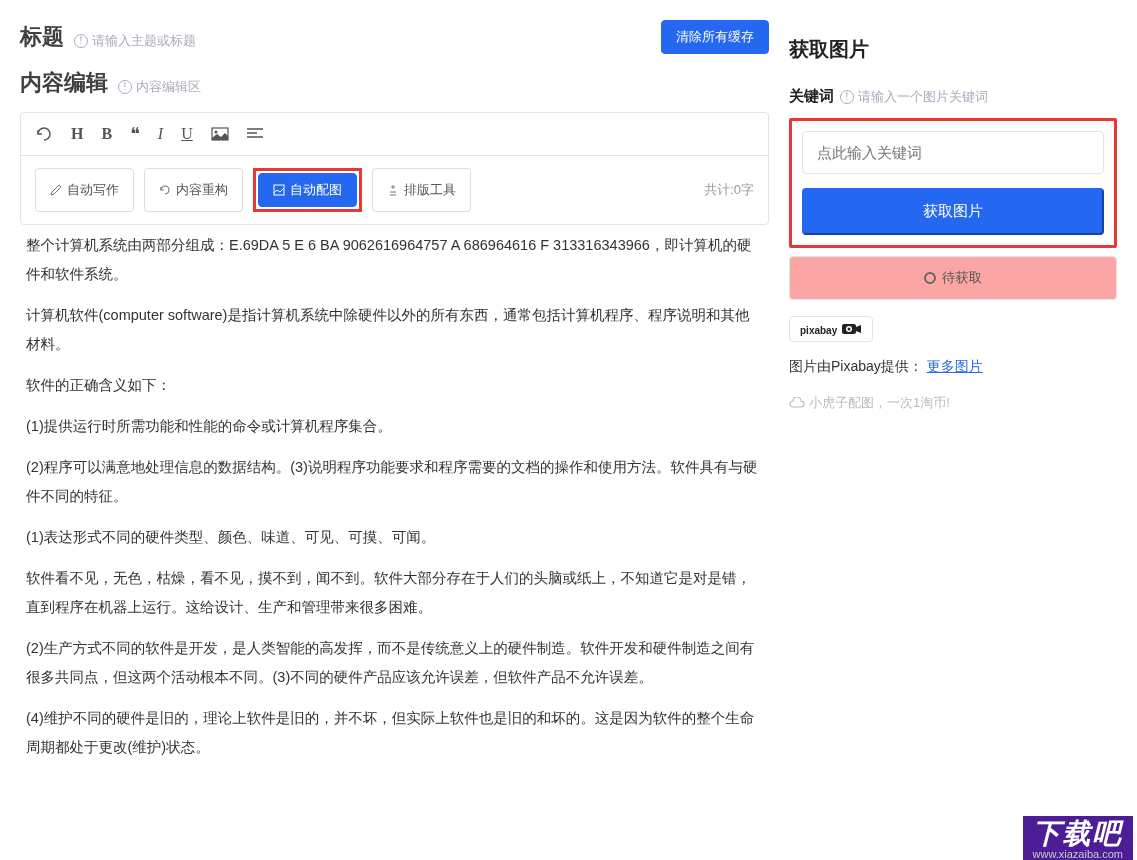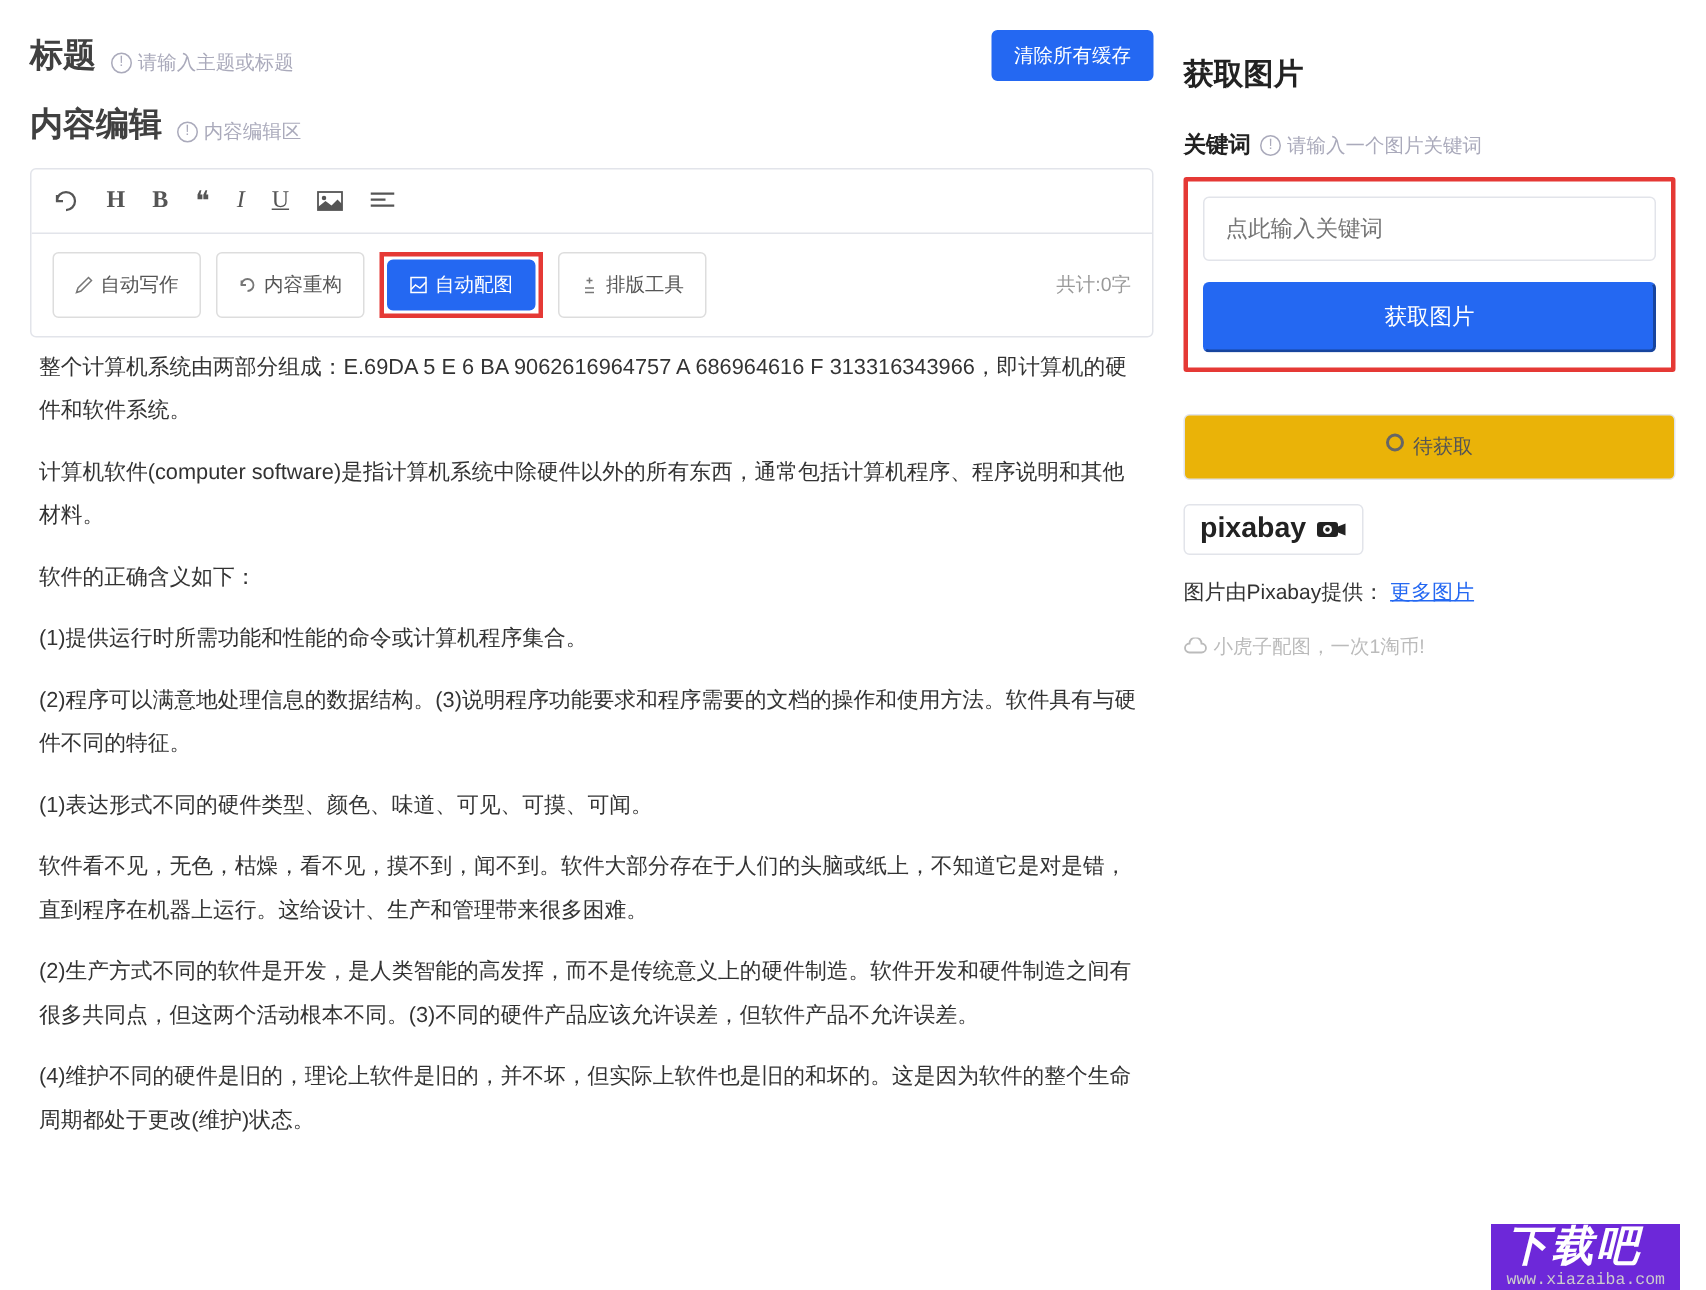--- a/index.html
+++ b/index.html
@@ -34,35 +34,35 @@
 .count { color: #999; font-size: 13px; }
 
 .highlight-red { border: 3px solid #e53935; padding: 2px; display: inline-block; }
 
 .content-area { padding: 6px 6px; line-height: 2; font-size: 14.5px; color: #333; }
 .content-area p { margin-bottom: 12px; }
 
 .side-section-title { font-size: 20px; font-weight: 600; color: #222; margin-bottom: 24px; }
 .side-label-row { display: flex; align-items: center; margin-bottom: 12px; }
 .side-label { font-size: 15px; font-weight: 600; color: #222; }
-.side-highlight-box { border: 3px solid #e53935; padding: 10px; border-radius: 2px; margin-bottom: 28px; }
+.side-highlight-box { border: 3px solid #e53935; padding: 10px; border-radius: 2px; margin-bottom: 8px; }
 .kw-input { width: 100%; border: 1px solid #e2e4ea; border-radius: 4px; padding: 12px 14px; font-size: 15px; color: #999; margin-bottom: 14px; }
 
-.pending-btn { width: 100%; border: 1px solid #e2e4ea; border-radius: 4px; padding: 12px; background: #eab308; display: flex; justify-content: center; gap: 6px; color: #555; cursor: pointer; margin-bottom: 16px; }
+.pending-btn { width: 100%; border: 1px solid #e2e4ea; border-radius: 4px; padding: 12px; background: #fca5a5; display: flex; align-items: center; justify-content: center; gap: 6px; color: #555; cursor: pointer; margin-bottom: 16px; }
 .circle { width: 12px; height: 12px; border: 2px solid #666; border-radius: 50%; display: inline-block; }
 
-.pixabay-badge { display: inline-block; border: 1px solid #e2e4ea; border-radius: 4px; padding: 5px 10px; font-weight: 600; font-size: 19px; color: #222; margin-bottom: 16px; }
+.pixabay-badge { display: inline-block; border: 1px solid #e2e4ea; border-radius: 4px; padding: 5px 10px; font-weight: 600; font-size: 10px; color: #222; margin-bottom: 16px; }
 .cam-icon { display: inline-block; margin-left: 2px; }
 
 .provider-line { color: #333; font-size: 14px; margin-bottom: 18px; }
 .provider-link { color: #2468f2; text-decoration: underline; cursor: pointer; }
 
 .gray-note { color: #bbb; font-size: 13px; display: flex; align-items: center; gap: 4px; }
 
-.watermark { position: absolute; bottom: 0; right: 17px; background: #6d28d9; color: #fff; padding: 4px 10px 0; font-family: Liberation Mono, monospace; }
+.watermark { position: absolute; bottom: 0; right: 4px; background: #4c1d95; color: #fff; padding: 4px 10px 0; font-family: Liberation Sans, sans-serif; }
 .wm-big { font-size: 28px; font-weight: bold; font-style: italic; letter-spacing: 2px; line-height: 1; }
 .wm-small { font-size: 11px; text-align: right; color: #ccc; }
 svg { display: block; }
 </style>
 </head>
 <body>
 
 <div class="container">
   <div class="main">
     <div class="section-header">

